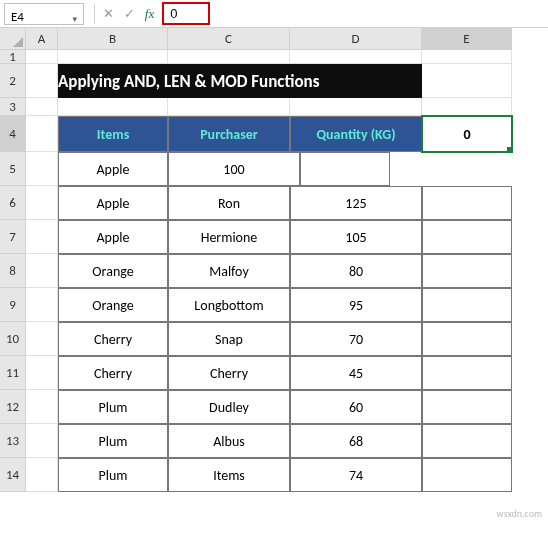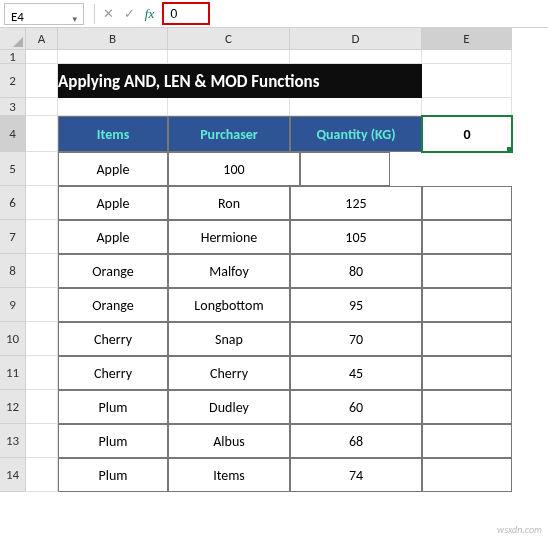--- a/index.html
+++ b/index.html
@@ -193,24 +193,23 @@
     right: -3px;
     bottom: -3px;
     width: 6px;
     height: 6px;
     background: #1a7f3c;
     border: 1px solid #fff;
   }
   .watermark {
     position: absolute;
     right: 6px;
-    bottom: 4px;
+    bottom: 20px;
     font-size: 10px;
     color: #bbb;
-    font-style: italic;
   }
 </style>
 </head>
 <body>
 
 <div class="app">
 
   <div class="fbar">
     <div class="namebox">
       <span>E4</span>

